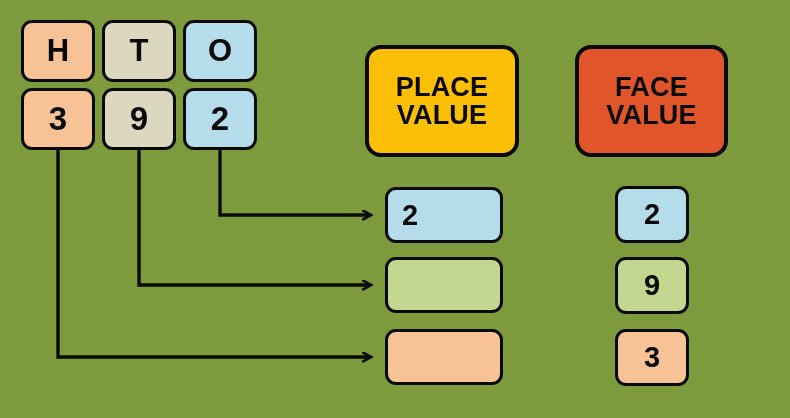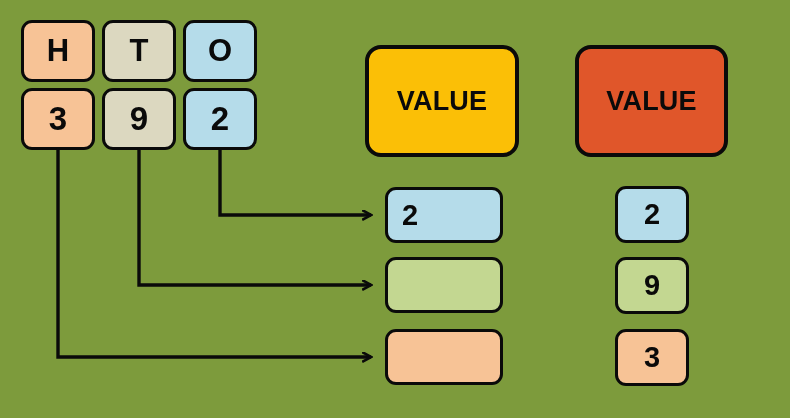--- a/index.html
+++ b/index.html
@@ -102,24 +102,26 @@
     <span>3</span>
   </div>
   <div class="box hto-cell digit" style="left:102px; top:88px; background:#dcd8c0;">
     <span>9</span>
   </div>
   <div class="box hto-cell digit" style="left:183px; top:88px; background:#b5dcea;">
     <span>2</span>
   </div>
 
   <div class="box cat-header" style="left:365px; top:45px; width:154px; height:112px; background:#fbbf06;">
+    <span>PLACE</span>
     <span>VALUE</span>
   </div>
 
   <div class="box cat-header" style="left:575px; top:45px; width:153px; height:112px; background:#e0562a;">
+    <span>FACE</span>
     <span>VALUE</span>
   </div>
 
   <svg id="connectors" viewBox="0 0 790 418" xmlns="http://www.w3.org/2000/svg">
     <defs>
       <marker id="arrowV" markerWidth="11" markerHeight="11" refX="9.2" refY="5.5" orient="auto" markerUnits="userSpaceOnUse">
         <path d="M 1.5 1.2 L 9.6 5.5 L 1.5 9.8" fill="none" stroke="#0a0a0a" stroke-width="2.6" stroke-linecap="square" stroke-linejoin="miter"></path>
       </marker>
     </defs>
     <g fill="none" stroke="#0a0a0a" stroke-width="3.4" stroke-linecap="butt" stroke-linejoin="miter">

